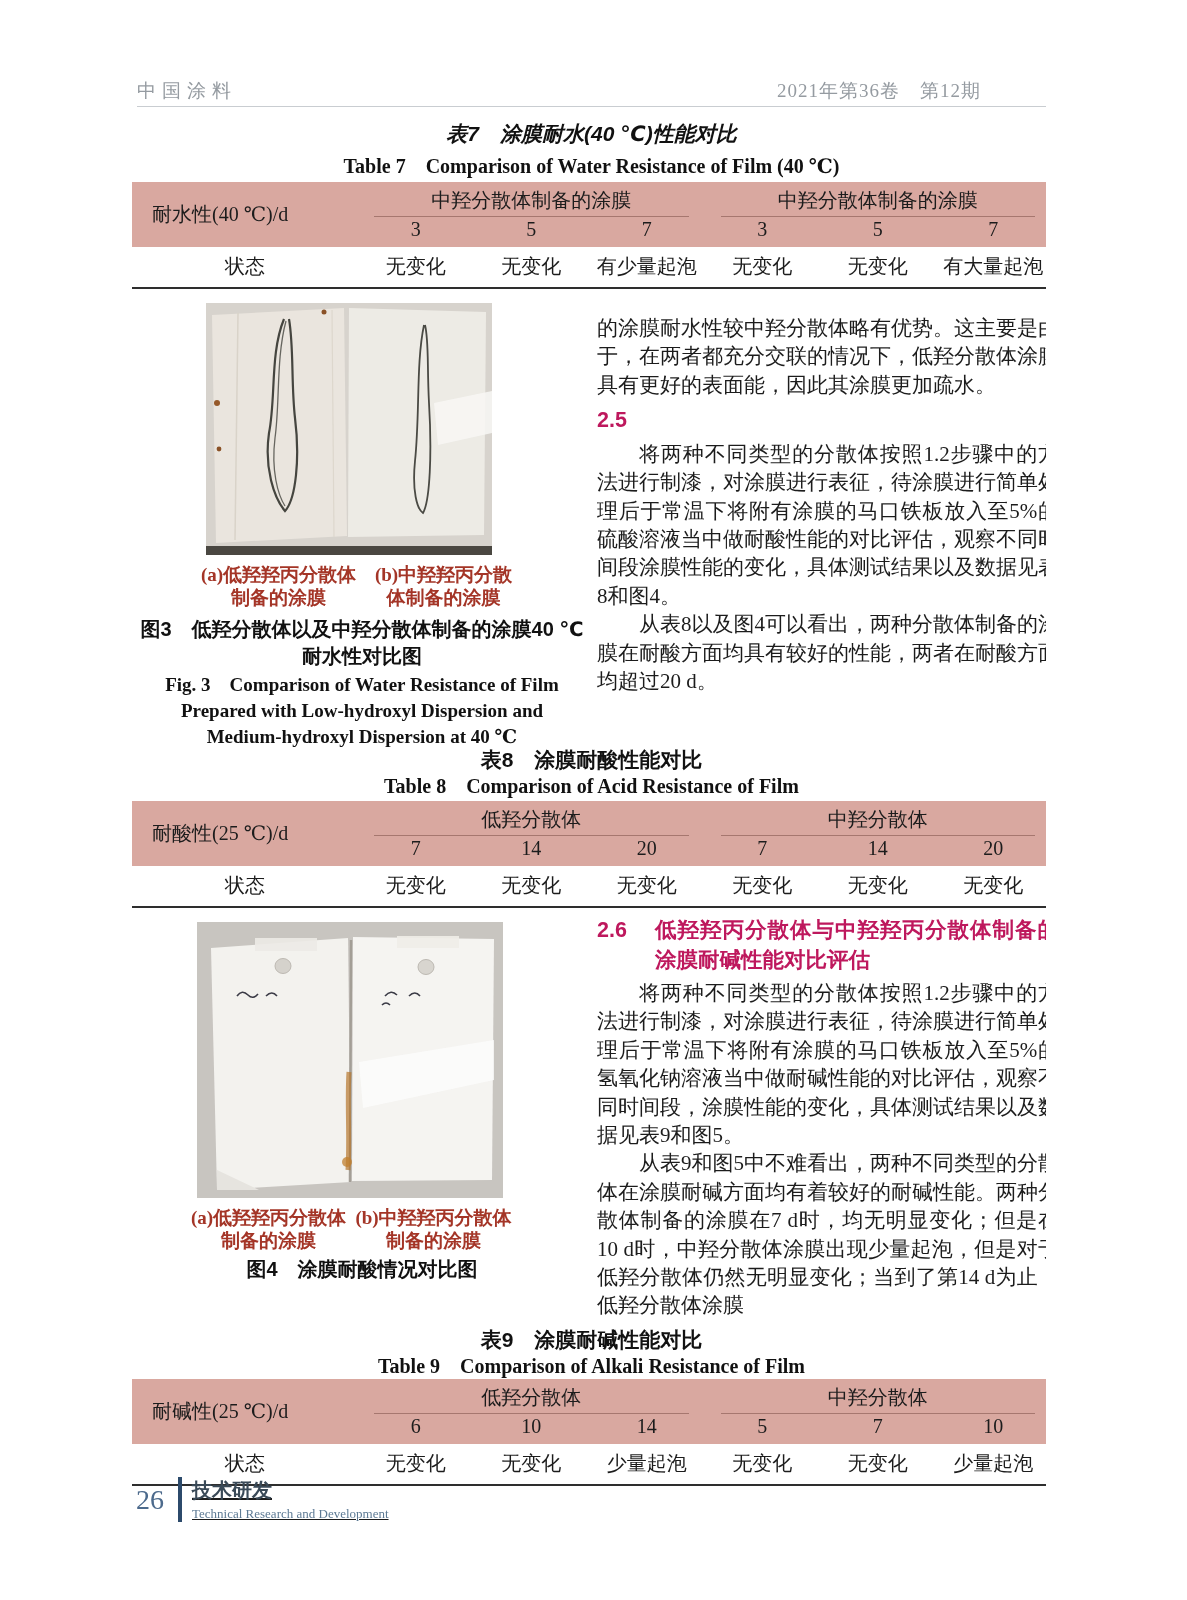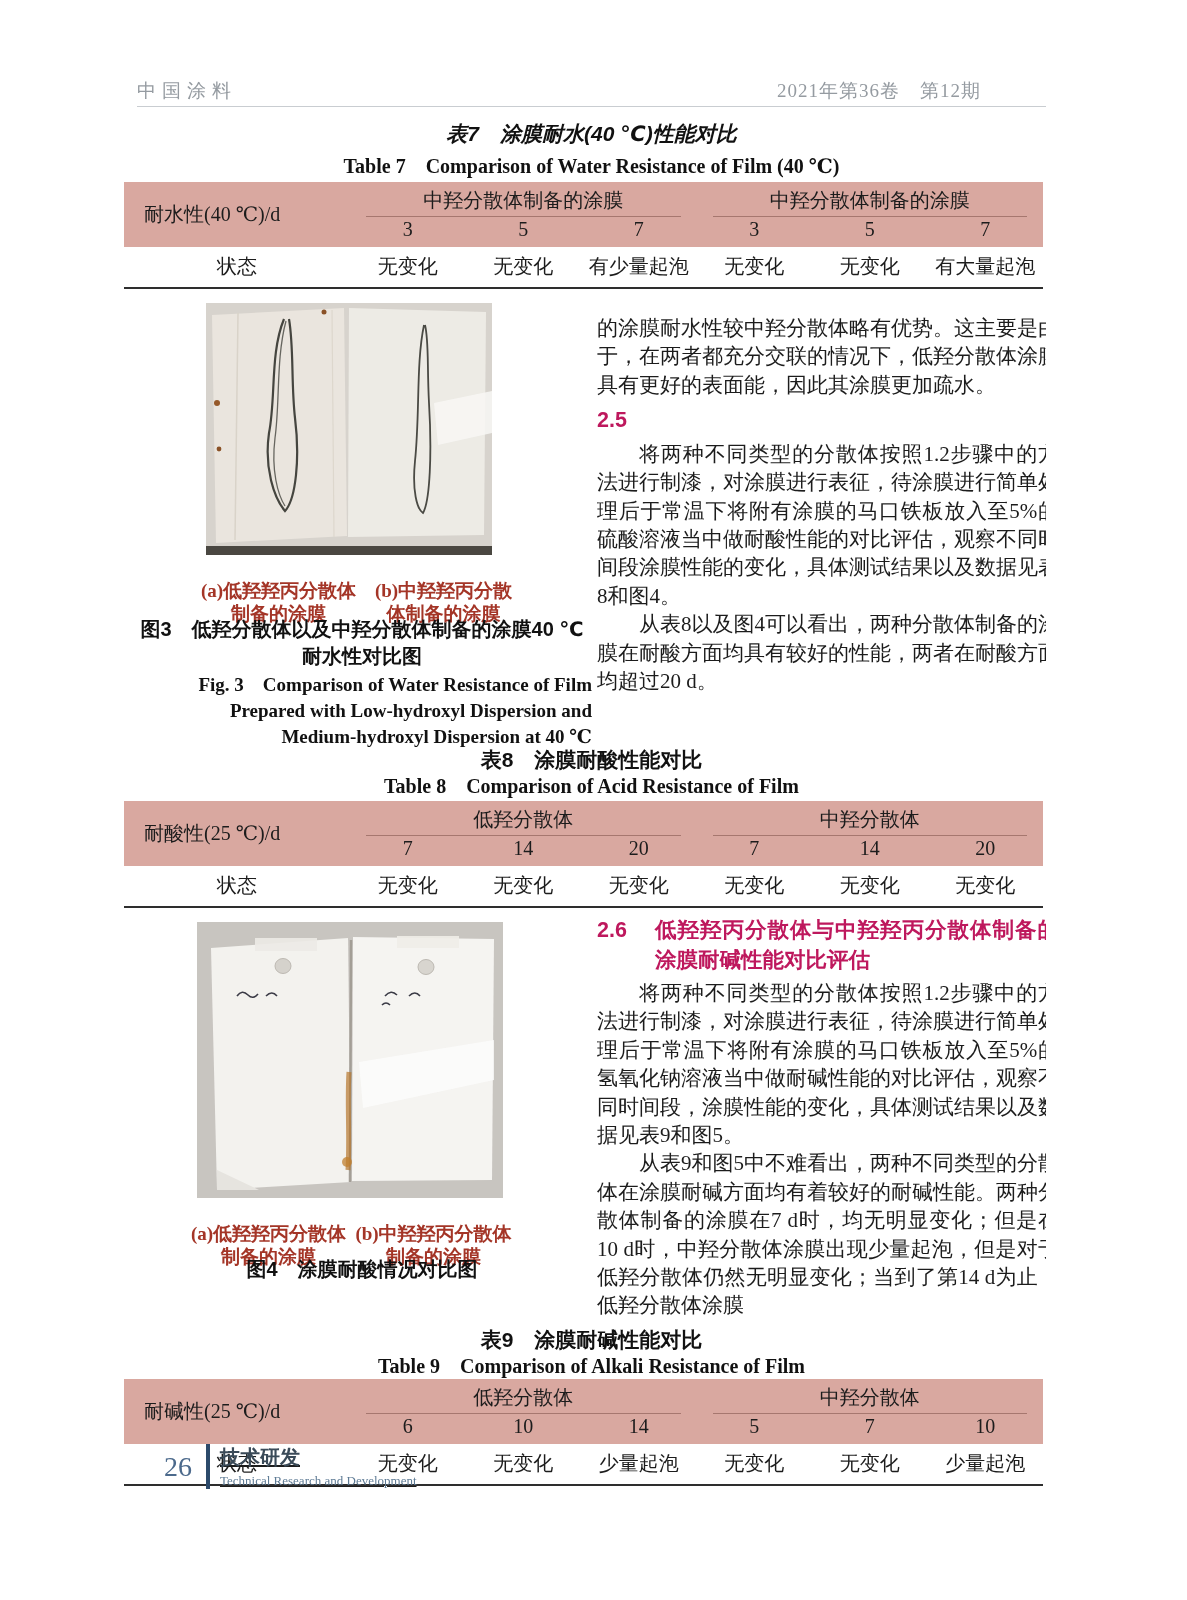--- a/index.html
+++ b/index.html
@@ -11,55 +11,55 @@
   .hdr-issue{position:absolute;right:65px;top:78px;font-size:19px;color:#959ba1;letter-spacing:1px;}
   .hdr-rule{position:absolute;left:137px;top:106px;width:985px;height:1px;background:#c9cdd1;}
 
   
   .tbl-title-cn{position:absolute;left:132px;width:919px;text-align:center;
     font-family:"Liberation Sans","DejaVu Sans",sans-serif;font-weight:bold;font-size:21px;color:#111;}
   .tbl-title-en{position:absolute;left:132px;width:919px;text-align:center;
     font-weight:bold;font-size:20px;color:#111;}
 
   
-  .dtable-wrap{position:absolute;left:124px;width:919px;}
+  .dtable-wrap{position:absolute;left:132px;width:919px;}
   table.dtable{width:100%;border-collapse:collapse;table-layout:fixed;}
   table.dtable col.c-label{width:226px;}
   table.dtable thead{background:#d9a8a0;}
   th,td{font-weight:400;}
   th.lbl,td.lbl{text-align:left;padding-left:20px;font-size:20px;}
   th.grp-th{padding:0;}
   .grp{margin:0 16px;padding:5px 0 2px;font-size:20px;text-align:center;
        border-bottom:1.5px solid rgba(105,60,52,.45);}
   tr.days th{padding:1px 0 6px;font-size:20px;text-align:center;}
   tr.statusrow td{padding:6px 0 7px;font-size:20px;text-align:center;background:#fff;
        border-bottom:2px solid #2e2e2e;}
 
   
   .photo{position:absolute;}
   .fig-sub{position:absolute;display:flex;color:#a43527;font-weight:bold;font-size:19px;line-height:23px;}
-  .fig-sub .half{flex:1;text-align:center;margin-top:16px;}
+  .fig-sub .half{flex:1;text-align:center;}
   .fig-title-cn{position:absolute;left:132px;width:460px;text-align:center;
     font-family:"Liberation Sans","DejaVu Sans",sans-serif;font-weight:bold;font-size:20px;line-height:27px;color:#111;}
   .fig-title-cn .inner{display:inline-block;max-width:445px;}
   .fig-title-en{position:absolute;left:132px;width:460px;text-align:center;
     font-weight:bold;font-size:19px;line-height:26px;color:#111;}
   .fig-title-en .inner{display:inline-block;max-width:440px;}
 
   
   .rcol{position:absolute;left:597px;width:462px;}
   .para{font-size:21px;line-height:28.4px;text-align:justify;margin:0;}
   .para.indent{text-indent:2em;}
   .sec{display:flex;color:#be185d;font-family:"Liberation Sans","DejaVu Sans",sans-serif;
        font-weight:bold;font-size:21.5px;line-height:29.5px;margin:7px 0 4px 0;}
   .sec .num{flex:none;width:58px;}
   .sec .txt{flex:1;text-align:justify;}
 
   
-  .footer{position:absolute;left:136px;top:1444px;display:flex;align-items:stretch;margin-left:28px;}
+  .footer{position:absolute;left:136px;top:1477px;display:flex;align-items:stretch;}
   .foot-num{font-size:28px;color:#4c6a8c;align-self:center;margin-right:14px;}
   .foot-bar{width:4px;background:#2c4a6b;margin-right:10px;}
   .foot-txt{display:flex;flex-direction:column;justify-content:center;text-decoration:underline;}
   .foot-cn{font-family:"Liberation Sans","DejaVu Sans",sans-serif;font-weight:bold;font-size:20px;color:#3a4a58;}
   .foot-en{font-size:13px;color:#5d7a94;margin-top:2px;}
 </style>
 </head>
 <body>
 
 <div class="page">
@@ -137,21 +137,21 @@
       <div>制备的涂膜</div>
     </div>
     <div class="half">
       <div>(b)中羟羟丙分散</div>
       <div>体制备的涂膜</div>
     </div>
   </div>
   <div class="fig-title-cn" style="top:616px;">
     <span class="inner">图3　低羟分散体以及中羟分散体制备的涂膜40 ℃耐水性对比图</span>
   </div>
-  <div class="fig-title-en" style="top:672px;text-align:right;">
+  <div class="fig-title-en" style="top:672px;">
     <span class="inner">Fig. 3　Comparison of Water Resistance of Film Prepared with Low-hydroxyl Dispersion and Medium-hydroxyl Dispersion at 40 ℃</span>
   </div>
 
   <div class="rcol" style="top:314px;">
     <p class="para">的涂膜耐水性较中羟分散体略有优势。这主要是由于，在两者都充分交联的情况下，低羟分散体涂膜具有更好的表面能，因此其涂膜更加疏水。</p>
     <div class="sec">
       <span class="num">2.5</span>
     </div>
     <p class="para indent">将两种不同类型的分散体按照1.2步骤中的方法进行制漆，对涂膜进行表征，待涂膜进行简单处理后于常温下将附有涂膜的马口铁板放入至5%的硫酸溶液当中做耐酸性能的对比评估，观察不同时间段涂膜性能的变化，具体测试结果以及数据见表8和图4。</p>
     <p class="para indent">从表8以及图4可以看出，两种分散体制备的涂膜在耐酸方面均具有较好的性能，两者在耐酸方面均超过20 d。</p>

